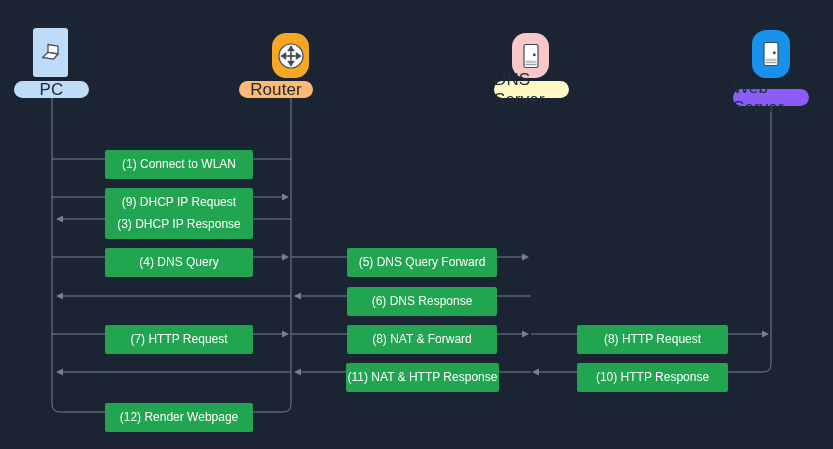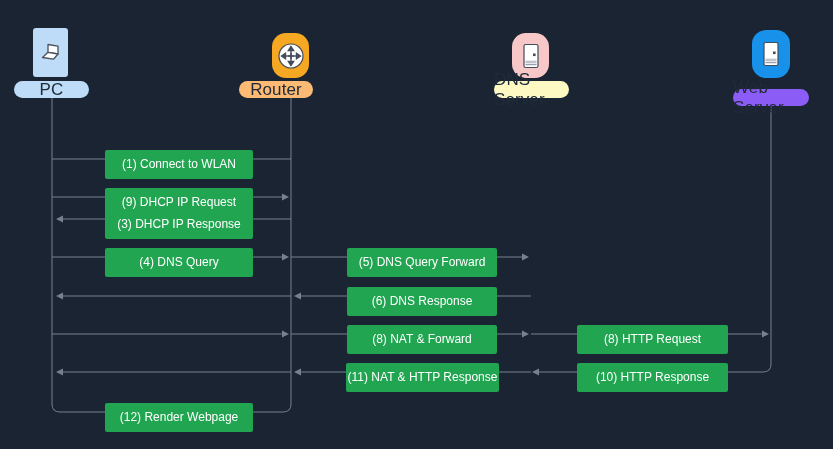--- a/index.html
+++ b/index.html
@@ -147,19 +147,20 @@
   <div class="p-pill web">
     <span>Web Server</span>
   </div>
 
   <div class="msg colA r1">(1) Connect to WLAN</div>
   <div class="msg colA r2">(9) DHCP IP Request</div>
   <div class="msg colA r3">(3) DHCP IP Response</div>
   <div class="msg colA r4">(4) DNS Query</div>
   <div class="msg colB r4">(5) DNS Query Forward</div>
   <div class="msg colB r5">(6) DNS Response</div>
+  <div class="msg colA r6">(7) HTTP Request</div>
   <div class="msg colB r6">(8) NAT &amp; Forward</div>
   <div class="msg colC r6">(8) HTTP Request</div>
   <div class="msg colC r7">(10) HTTP Response</div>
   <div class="msg colB-wide r7">(11) NAT &amp; HTTP Response</div>
   <div class="msg colA r8">(12) Render Webpage</div>
 
 </div>
 
 </body></html>

